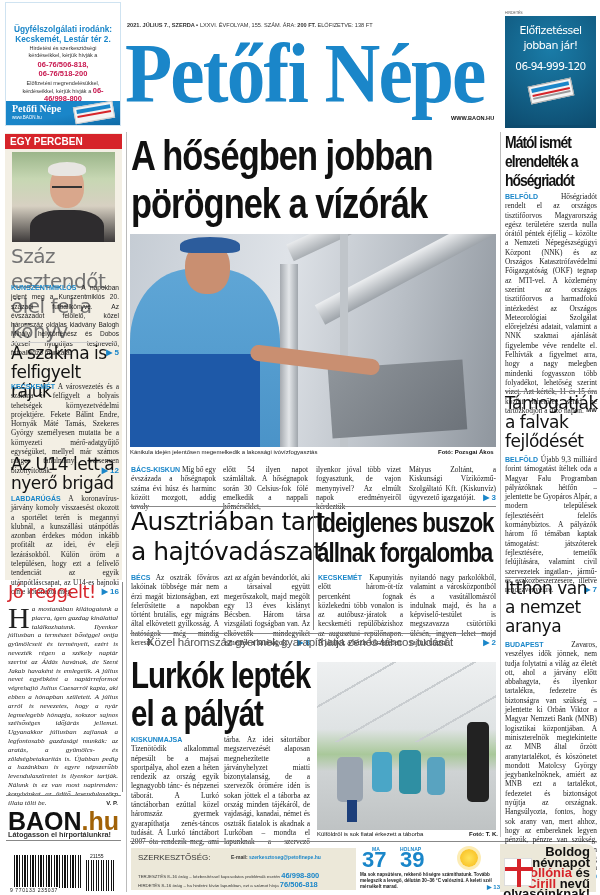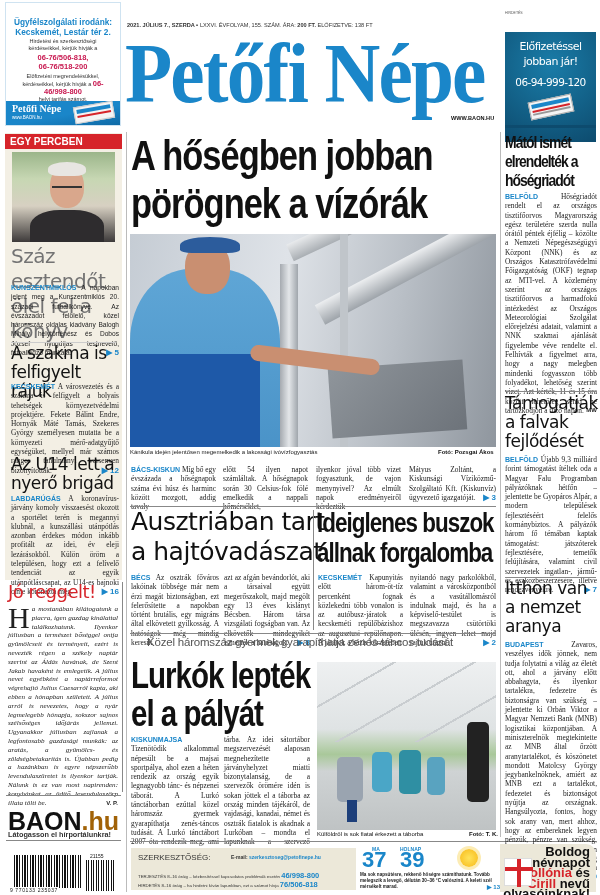--- a/index.html
+++ b/index.html
@@ -14,21 +14,21 @@
 .hd-cond{font-family:"Liberation Sans",sans-serif;font-weight:bold;letter-spacing:-1.2px;transform-origin:left top}
 .hd-thin{font-family:"DejaVu Sans",sans-serif;font-weight:normal;letter-spacing:-0.5px}
 .rule{background:#888;height:1px}
 .vrule{background:#888;width:1px}
 .photo{overflow:hidden}
 </style>
 </head>
 <body>
 
 <div class="abs" style="left:5px;top:2px;width:116px;height:124px;border:1px solid #cfe3f1;background:#fff;text-align:center">
-  <div class="sans blue" style="font-weight:bold;font-size:8.3px;margin-top:14px;white-space:nowrap">Ügyfélszolgálati irodánk:</div>
+  <div class="sans blue" style="font-weight:bold;font-size:8.3px;margin-top:21px;white-space:nowrap">Ügyfélszolgálati irodánk:</div>
   <div class="sans blue" style="font-weight:bold;font-size:8.3px;white-space:nowrap">Kecskemét, Lestár tér 2.</div>
   <div class="sans" style="font-size:5.5px;line-height:7px;padding:1px 10px;color:#333">Hirdetési és szerkesztőségi kérdéseikkel, kérjük hívják a</div>
   <div class="sans red" style="font-weight:bold;font-size:7.5px;color:#c8174f">06-76/506-818,</div>
   <div class="sans red" style="font-weight:bold;font-size:7.5px;color:#c8174f">06-76/518-200</div>
   <div class="sans" style="font-size:5.5px;line-height:7px;padding:2px 4px 0;color:#333">
     <span>Előfizetési megrendelésükkel, kérdéseikkel, kérjük hívják a</span>
     <span style="font-weight:bold;font-size:7.5px;color:#c8174f">06-46/998-800</span>
   </div>
   <div class="sans" style="font-size:5.5px;color:#333">helyi tarifás számot.</div>
   <div style="position:absolute;left:0;right:0;bottom:0;height:24px;background:linear-gradient(170deg,#1a86c9 55%,#0f6aa6);text-align:left;padding-left:6px">
@@ -41,21 +41,21 @@
   </div>
 </div>
 
 <div class="abs sans" style="left:127px;top:22px;font-size:5.6px;color:#333;white-space:nowrap">
   <b>2021. JÚLIUS 7., SZERDA</b> ▪ <span>LXXVI. ÉVFOLYAM, 155. SZÁM.</span> <span>ÁRA:</span> <b>200 FT.</b> <span>ELŐFIZETVE: 138 FT</span>
 </div>
 <div class="abs" style="left:125px;top:26px;font-size:84px;line-height:96px;color:#1a86c9;font-weight:bold;letter-spacing:-2px;transform:scaleX(0.92);transform-origin:left top;white-space:nowrap">Petőfi Népe</div>
 <div class="abs sans" style="left:451px;top:115px;font-size:5.6px;font-weight:bold">WWW.BAON.HU</div>
 
 <div class="abs sans" style="left:505px;top:11px;font-size:3.5px;color:#555">HIRDETÉS</div>
-<div class="abs" style="left:505px;top:32px;width:91px;height:110px;background:radial-gradient(circle at 50% 30%,#1a7ca8,#0d4b6e);color:#fff;text-align:center;font-family:'DejaVu Sans',sans-serif">
+<div class="abs" style="left:505px;top:16px;width:91px;height:110px;background:radial-gradient(circle at 50% 30%,#1a7ca8,#0d4b6e);color:#fff;text-align:center;font-family:'DejaVu Sans',sans-serif">
   <div style="font-size:11px;margin-top:8px;letter-spacing:-0.5px">Előfizetéssel</div>
   <div style="font-size:11px;margin-top:2px;letter-spacing:-0.5px">jobban jár!</div>
   <div style="font-size:10.5px;margin-top:8px;letter-spacing:-0.6px">06-94-999-120</div>
   <div style="width:44px;height:18px;margin:10px auto 0;background:#f4f4f4;border:1px solid #aaa;transform:rotate(-12deg)">
       <div style="height:4px;background:#1a86c9;margin:2px"></div>
       <div style="height:2px;background:#d6242a;margin:1px 2px"></div>
       <div style="height:2px;background:#999;margin:1px 2px"></div>
     </div>
 </div>
 

